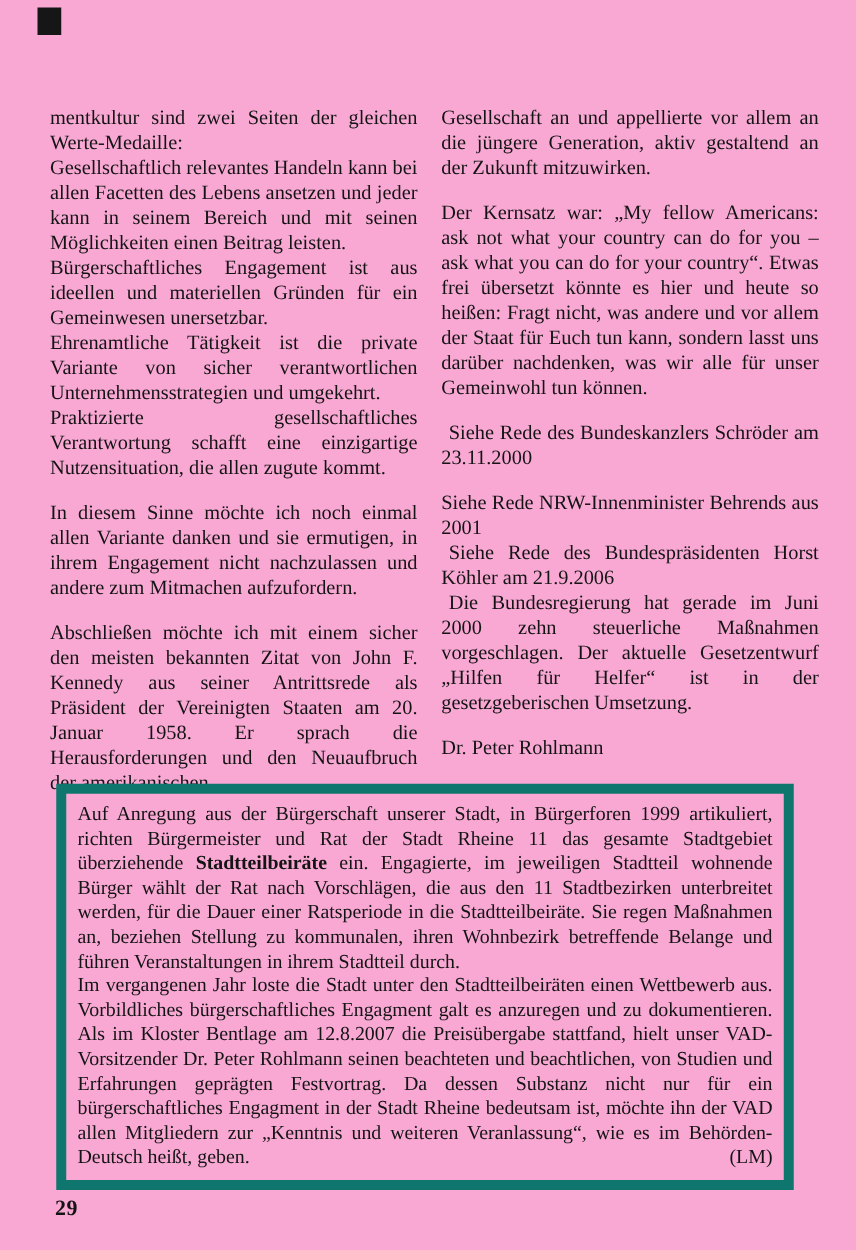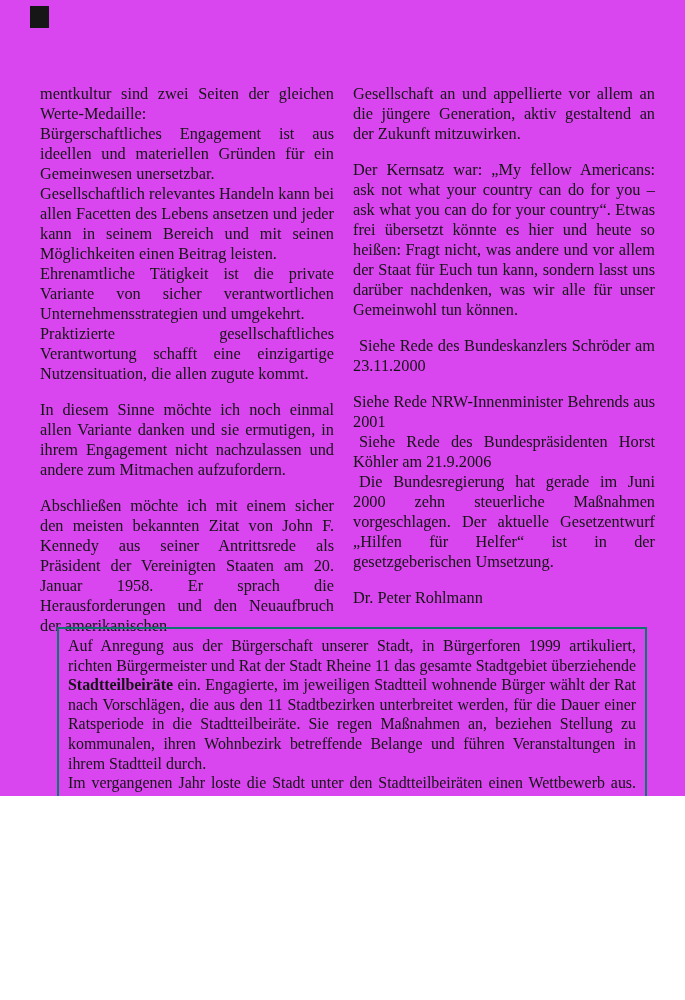--- a/index.html
+++ b/index.html
@@ -4,22 +4,22 @@
 <style>
   html, body { margin: 0; padding: 0; }
   body {
     background: #ffffff;
     font-family: "Liberation Serif", "DejaVu Serif", serif;
     color: #141414;
   }
   .page {
     position: relative;
     width: 685px;
-    height: 796px;
-    background: #d946ef;
+    height: 1000px;
+    background: #f9a8d4;
     overflow: hidden;
   }
   .scan-mark {
     position: absolute;
     left: 30px;
     top: 6px;
     width: 19px;
     height: 22px;
     background: #161616;
   }
@@ -37,26 +37,26 @@
     text-align: justify;
     text-justify: inter-word;
   }
   .col.left  { width: 294px; }
   .col.right { width: 302px; }
   .col p { margin: 0; }
   .col p.gap { margin-top: 16px; }
   .col p.ind { text-indent: 6px; }
   .info-box {
     position: absolute;
-    left: 57px;
+    left: 45px;
     top: 627px;
     width: 590px;
     min-height: 310px;
     box-sizing: border-box;
-    border: 2px solid #0f766e;
+    border: 8px solid #0f766e;
     padding: 7px 9px 8px 9px;
     font-size: 15.9px;
     line-height: 19.6px;
     text-align: justify;
     text-justify: inter-word;
   }
   .info-box p { margin: 0; }
   .info-box strong { font-weight: bold; }
   .sig {
     float: right;
@@ -75,22 +75,22 @@
 </head>
 <body>
 
 <div class="page">
 
   <div class="scan-mark"></div>
 
   <div class="columns">
     <div class="col left">
       <p>mentkultur sind zwei Seiten der gleichen Werte-Medaille:</p>
+      <p>Gesellschaftlich relevantes Handeln kann bei allen Facetten des Lebens ansetzen und jeder kann in seinem Bereich und mit seinen Möglichkeiten einen Beitrag leisten.</p>
       <p>Bürgerschaftliches Engagement ist aus ideellen und materiellen Gründen für ein Gemeinwesen unersetzbar.</p>
-      <p>Gesellschaftlich relevantes Handeln kann bei allen Facetten des Lebens ansetzen und jeder kann in seinem Bereich und mit seinen Möglichkeiten einen Beitrag leisten.</p>
       <p>Ehrenamtliche Tätigkeit ist die private Variante von sicher verantwortlichen Unternehmensstrategien und umgekehrt.</p>
       <p>Praktizierte gesellschaftliches Verantwortung schafft eine einzigartige Nutzensituation, die allen zugute kommt.</p>
       <p class="gap">In diesem Sinne möchte ich noch einmal allen Variante danken und sie ermutigen, in ihrem Engagement nicht nachzulassen und andere zum Mitmachen aufzufordern.</p>
       <p class="gap">Abschließen möchte ich mit einem sicher den meisten bekannten Zitat von John F. Kennedy aus seiner Antrittsrede als Präsident der Vereinigten Staaten am 20. Januar 1958. Er sprach die Herausforderungen und den Neuaufbruch der amerikanischen</p>
     </div>
     <div class="col right">
       <p>Gesellschaft an und appellierte vor allem an die jüngere Generation, aktiv gestaltend an der Zukunft mitzuwirken.</p>
       <p class="gap">Der Kernsatz war: „My fellow Americans: ask not what your country can do for you – ask what you can do for your country“. Etwas frei übersetzt könnte es hier und heute so heißen: Fragt nicht, was andere und vor allem der Staat für Euch tun kann, sondern lasst uns darüber nachdenken, was wir alle für unser Gemeinwohl tun können.</p>
       <p class="gap ind">Siehe Rede des Bundeskanzlers Schröder am 23.11.2000</p>
       <p class="gap">Siehe Rede NRW-Innenminister Behrends aus 2001</p>
@@ -98,15 +98,15 @@
       <p class="ind">Die Bundesregierung hat gerade im Juni 2000 zehn steuerliche Maßnahmen vorgeschlagen. Der aktuelle Gesetzentwurf „Hilfen für Helfer“ ist in der gesetzgeberischen Umsetzung.</p>
       <p class="gap">Dr. Peter Rohlmann</p>
     </div>
   </div>
 
   <div class="info-box">
     <p><span>Auf Anregung aus der Bürgerschaft unserer Stadt, in Bürgerforen 1999 artikuliert, richten Bürgermeister und Rat der Stadt Rheine 11 das gesamte Stadtgebiet überziehende </span><strong>Stadtteilbeiräte</strong><span> ein. Engagierte, im jeweiligen Stadtteil wohnende Bürger wählt der Rat nach Vorschlägen, die aus den 11 Stadtbezirken unterbreitet werden, für die Dauer einer Ratsperiode in die Stadtteilbeiräte. Sie regen Maßnahmen an, beziehen Stellung zu kommunalen, ihren Wohnbezirk betreffende Belange und führen Veranstaltungen in ihrem Stadtteil durch.</span></p>
     <p><span>Im vergangenen Jahr loste die Stadt unter den Stadtteilbeiräten einen Wettbewerb aus. Vorbildliches bürgerschaftliches Engagment galt es anzuregen und zu dokumentieren. Als im Kloster Bentlage am 12.8.2007 die Preisübergabe stattfand, hielt unser VAD-Vorsitzender Dr. Peter Rohlmann seinen beachteten und beachtlichen, von Studien und Erfahrungen geprägten Festvortrag. Da dessen Substanz nicht nur für ein bürgerschaftliches Engagment in der Stadt Rheine bedeutsam ist, möchte ihn der VAD allen Mitgliedern zur „Kenntnis und weiteren Veranlassung“, wie es im Behörden-Deutsch heißt, geben.</span><span class="sig">(LM)</span></p>
   </div>
 
-  <div class="page-number">19</div>
+  <div class="page-number">29</div>
 
 </div>
 
 </body></html>

